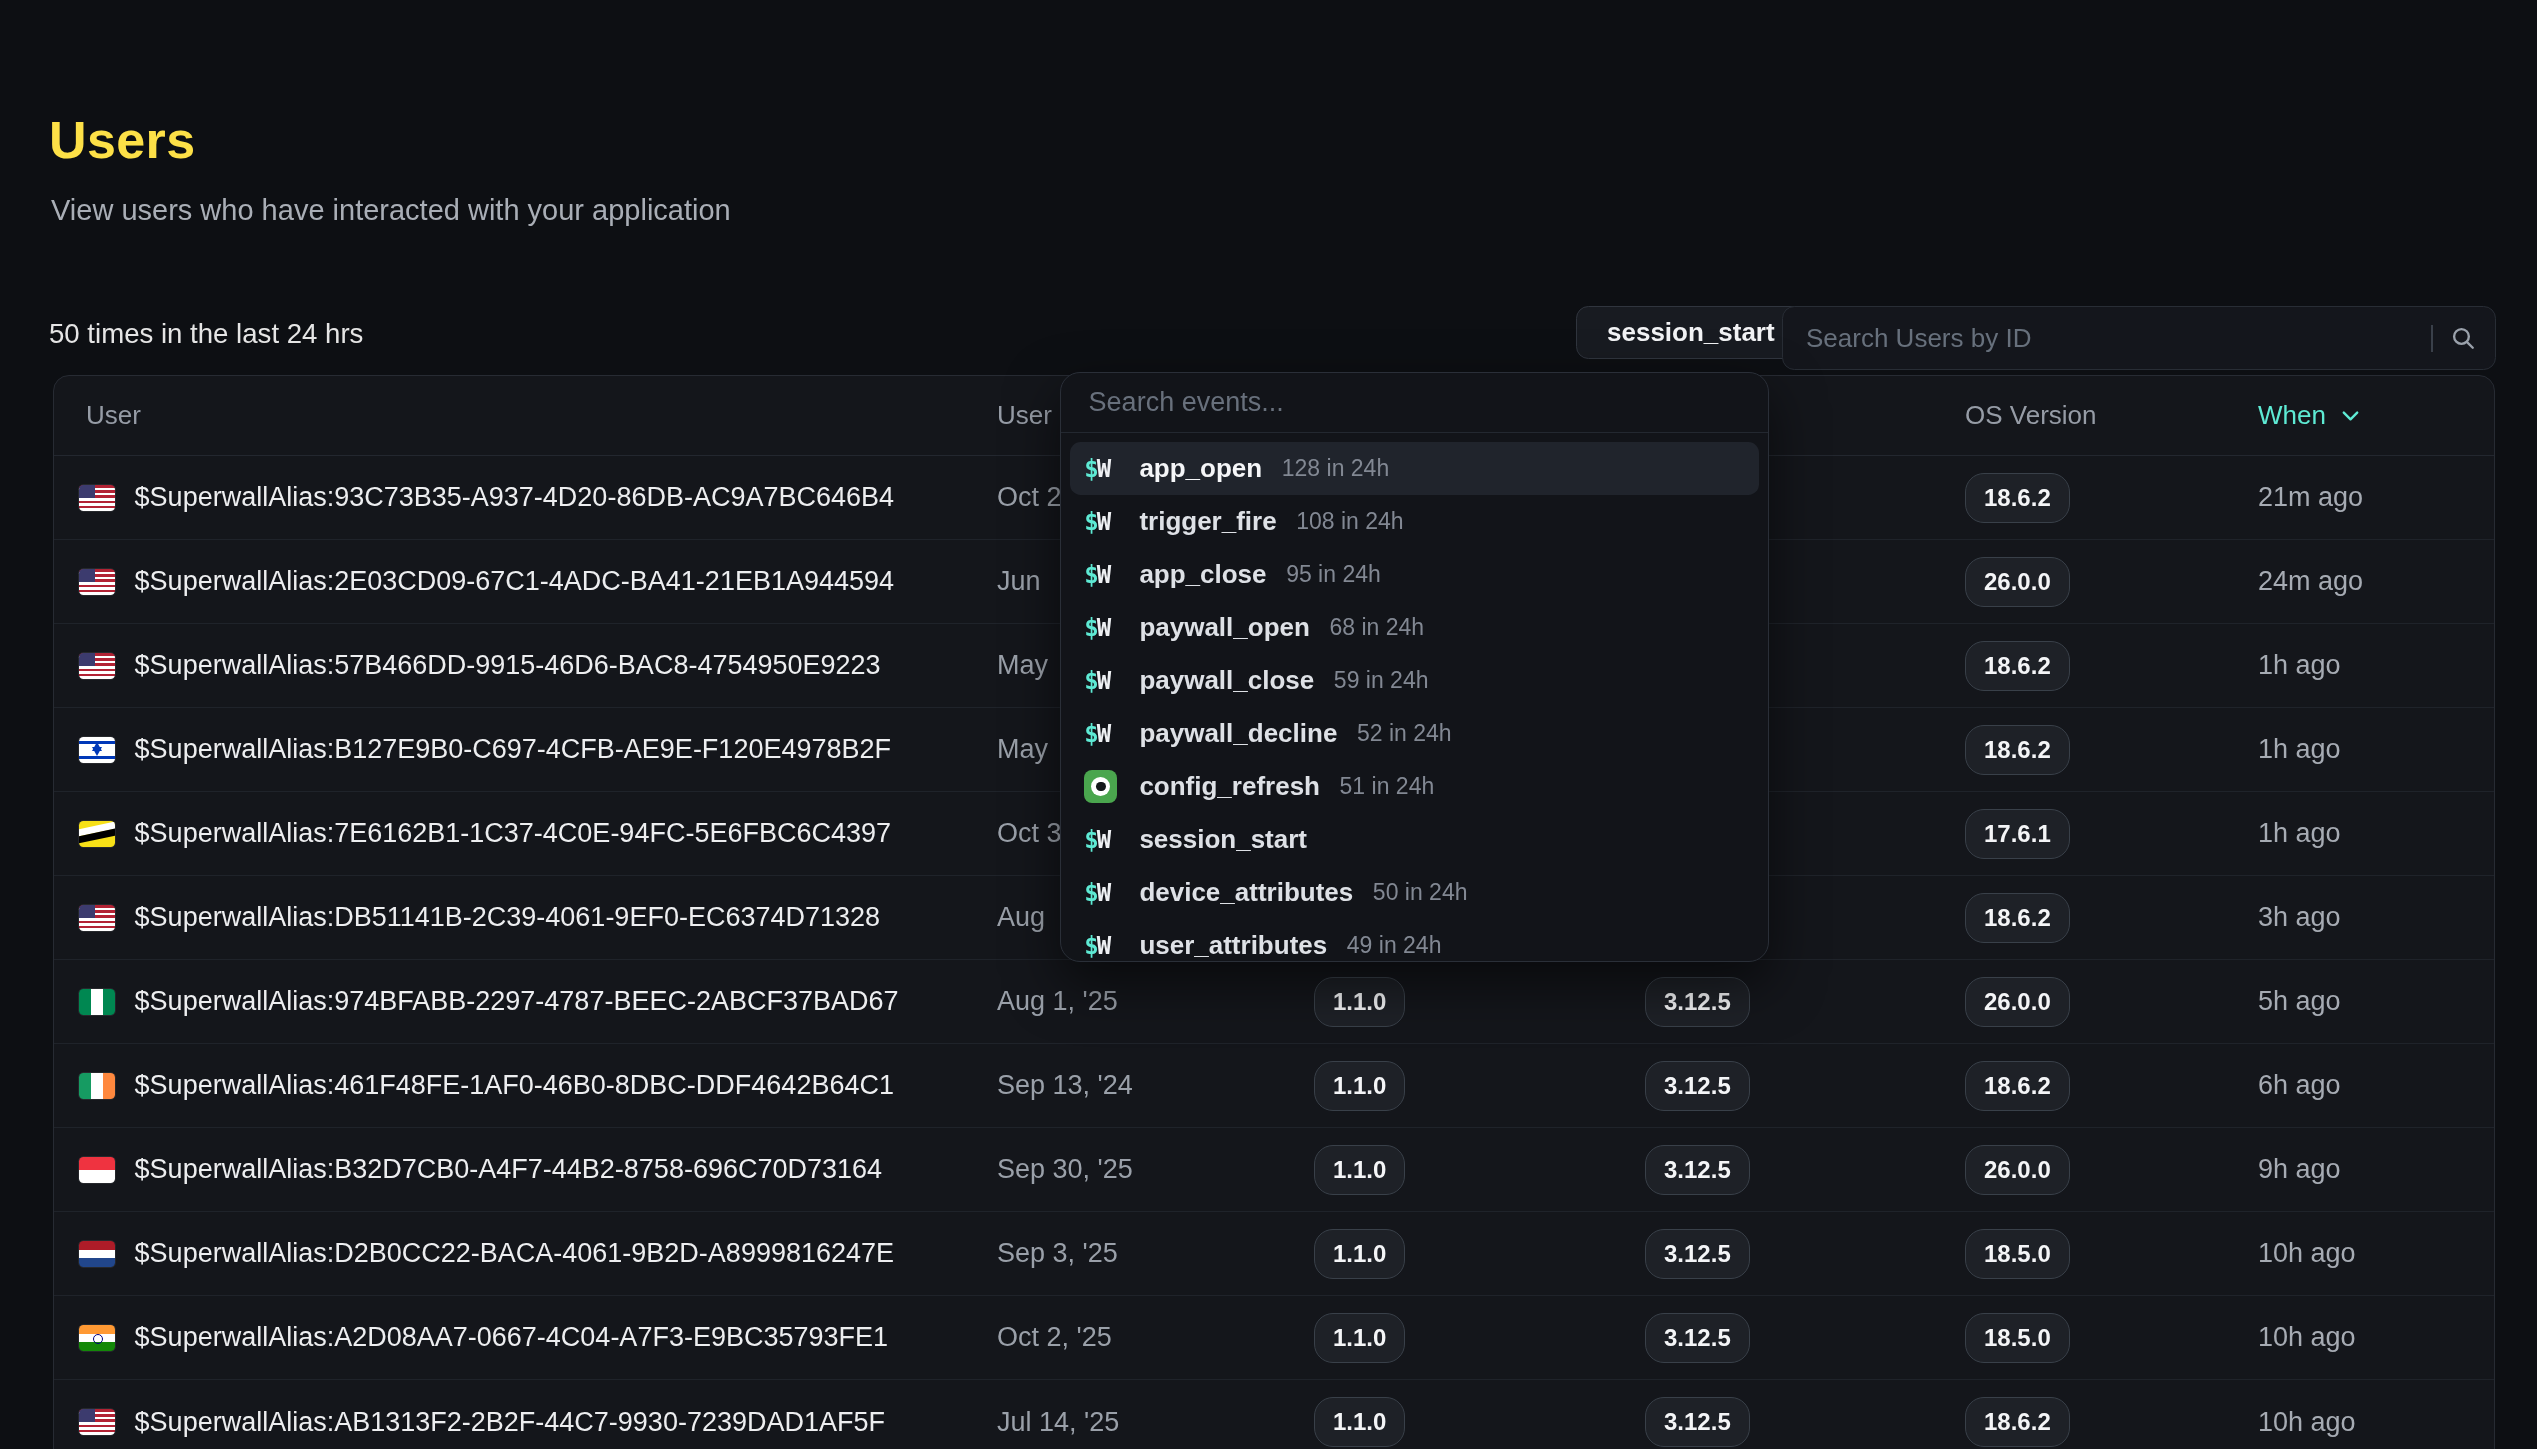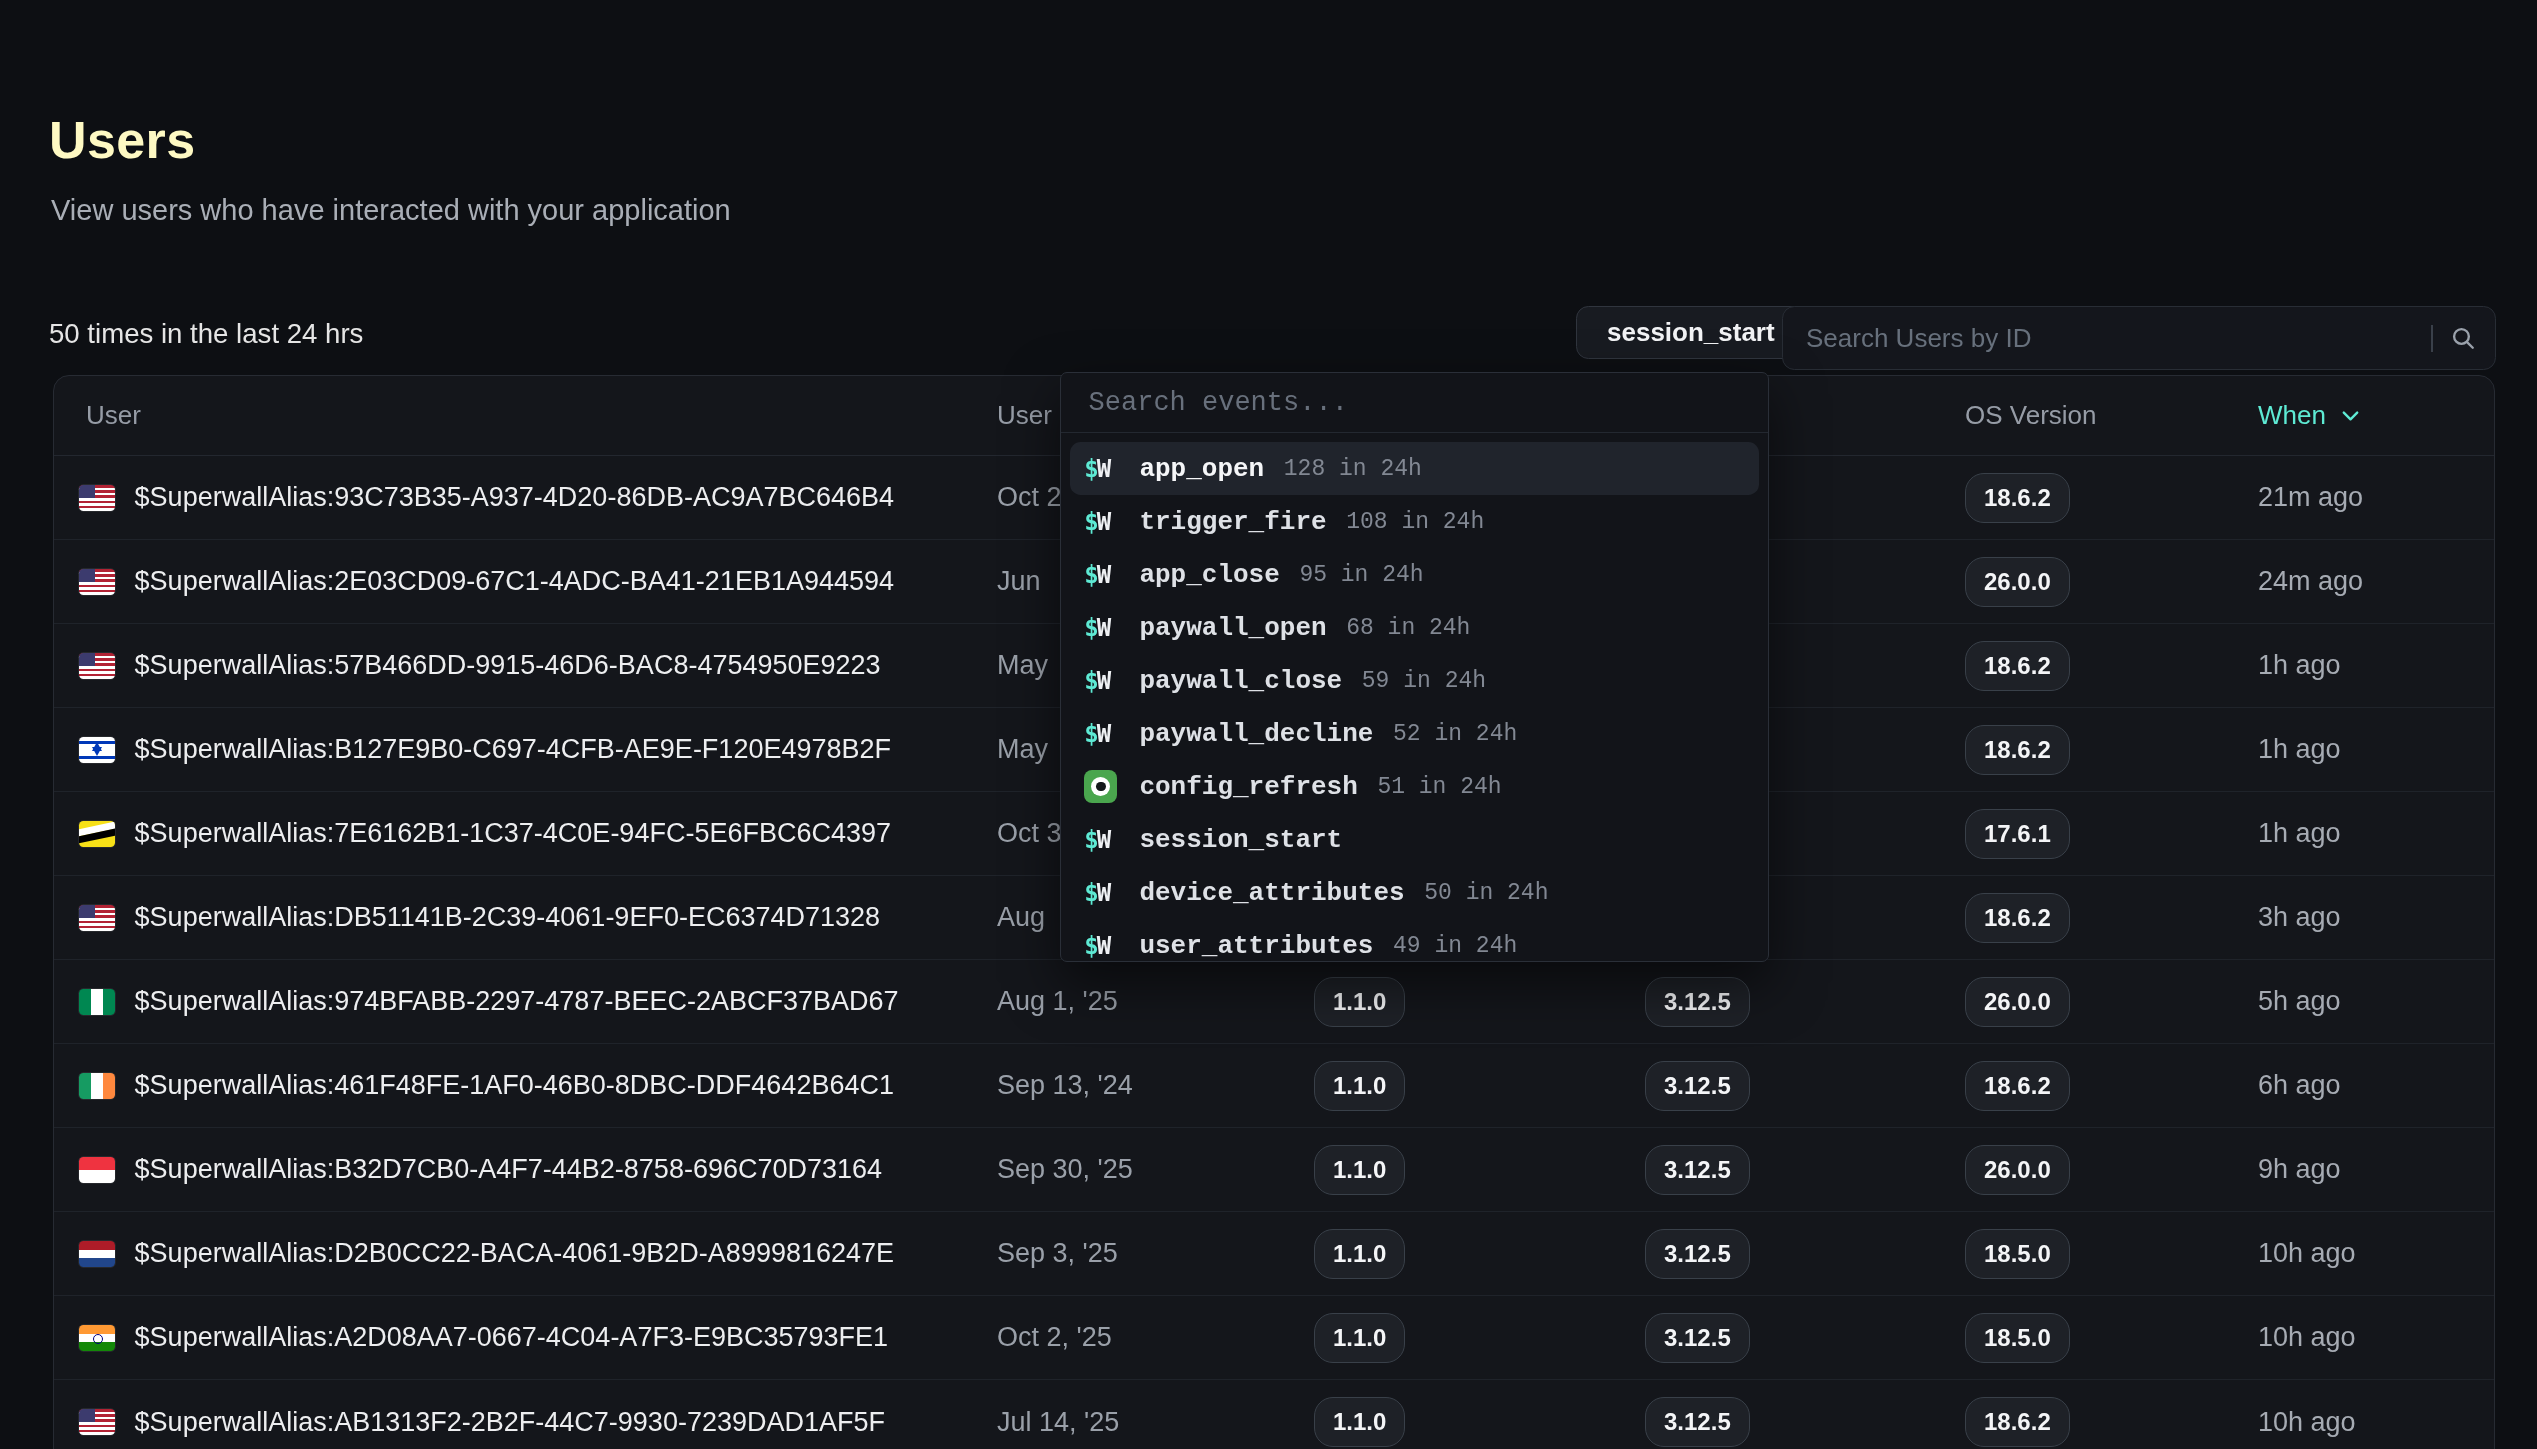--- a/index.html
+++ b/index.html
@@ -8,21 +8,21 @@
   }
   *{box-sizing:border-box; margin:0; padding:0;}
   html,body{width:2538px;height:1449px;overflow:hidden;}
   body{
     background:var(--page-bg);
     font-family:"Liberation Sans","DejaVu Sans",sans-serif;
     position:relative; color:#e8eaed;
   }
   .page{position:absolute; inset:0;}
 
-  .page-title{position:absolute; left:49px; top:110px; font-size:52px; font-weight:700; color:#fef9c3; letter-spacing:0.4px;}
+  .page-title{position:absolute; left:49px; top:110px; font-size:52px; font-weight:700; color:#fde047; letter-spacing:0.4px;}
   .page-subtitle{position:absolute; left:51px; top:194px; font-size:29px; font-weight:400; color:#a9aeb6;}
   .stats{position:absolute; left:49px; top:318px; font-size:27.6px; color:#e5e5e5;}
 
   .event-btn{
     position:absolute; left:1576px; top:306px; height:53px; padding:0 30px;
     background:#181b21; border:1.8px solid #30353e; border-radius:12.4px;
     color:#f2f3f5; font-size:26px; font-weight:600; font-family:inherit;
     display:flex; align-items:center; cursor:pointer;
   }
   .search-box{
@@ -77,22 +77,22 @@
   .flag[data-flag="ng"]{background:linear-gradient(to right,#008751 0 33%,#fff 33% 67%,#008751 67%);}
   .flag[data-flag="ie"]{background:linear-gradient(to right,#169b62 0 33%,#fff 33% 67%,#ff883e 67%);}
   .flag[data-flag="sg"]{background:linear-gradient(to bottom,#ef3340 0 50%,#fff 50%);}
   .flag[data-flag="nl"]{background:linear-gradient(to bottom,#ae1c28 0 33%,#fff 33% 67%,#21468b 67%);}
   .flag[data-flag="in"]{background:linear-gradient(to bottom,#ff9933 0 33%,#fff 33% 67%,#138808 67%);}
   .flag[data-flag="in"]::before{content:""; position:absolute; left:50%; top:50%; width:8px; height:8px; margin:-4px 0 0 -4px;
       border:1.8px solid #000080; border-radius:50%;}
 
   .events-dropdown{
     position:absolute; left:1060px; top:372px; width:709px; height:590px;
-    background:var(--dropdown-bg); border:1.8px solid #2a2f38; border-radius:7px;
-    overflow:hidden; z-index:20; box-shadow:0 21.3px 53px rgba(0,0,0,.55);font-family:Liberation Mono, monospace;
+    background:var(--dropdown-bg); border:1.8px solid #2a2f38; border-radius:20px;
+    overflow:hidden; z-index:20; box-shadow:0 21.3px 53px rgba(0,0,0,.55);
   }
   .ev-search{
     width:100%; height:60px; background:transparent; border:none; outline:none;
     border-bottom:0.9px solid #232830; padding:0 27.6px; font-size:27px; color:#dfe2e6; font-family:inherit;
   }
   .ev-search::placeholder{color:#68707c;}
   .ev-items{padding:9px 9px;}
   .ev-item{
     height:53px; display:flex; align-items:center; padding:0 14.2px; border-radius:10.7px; cursor:pointer;
   }

